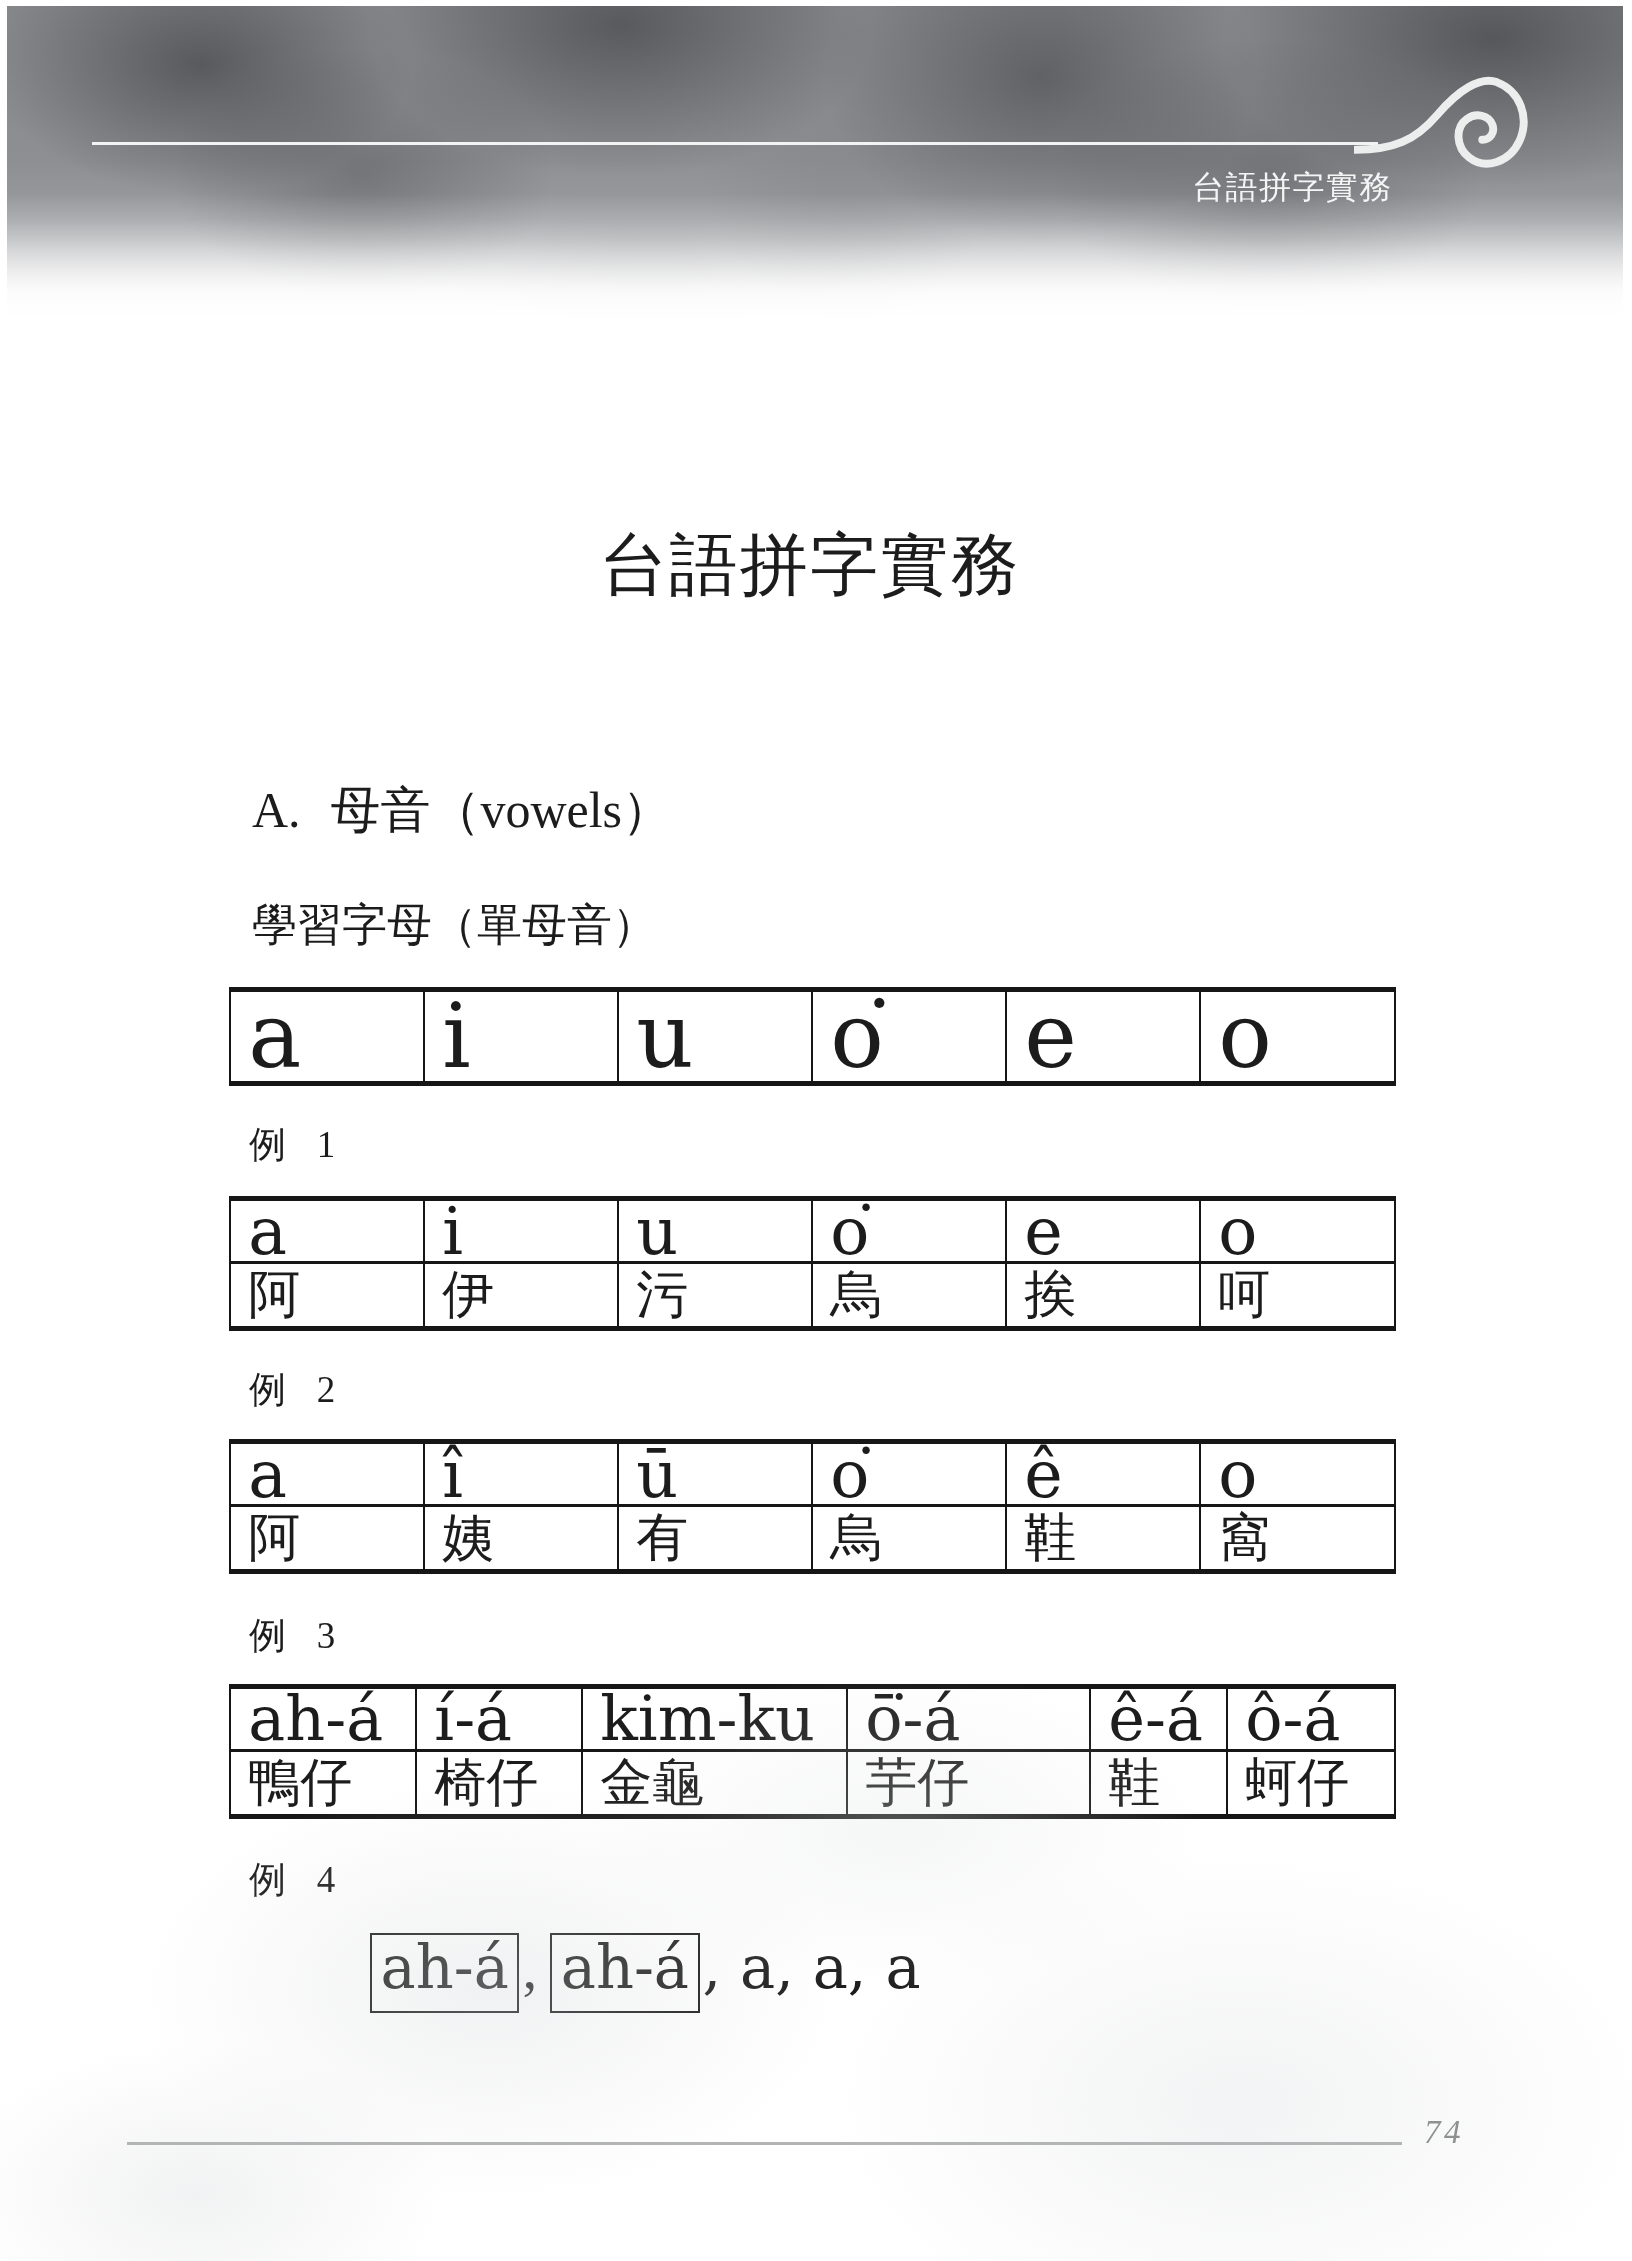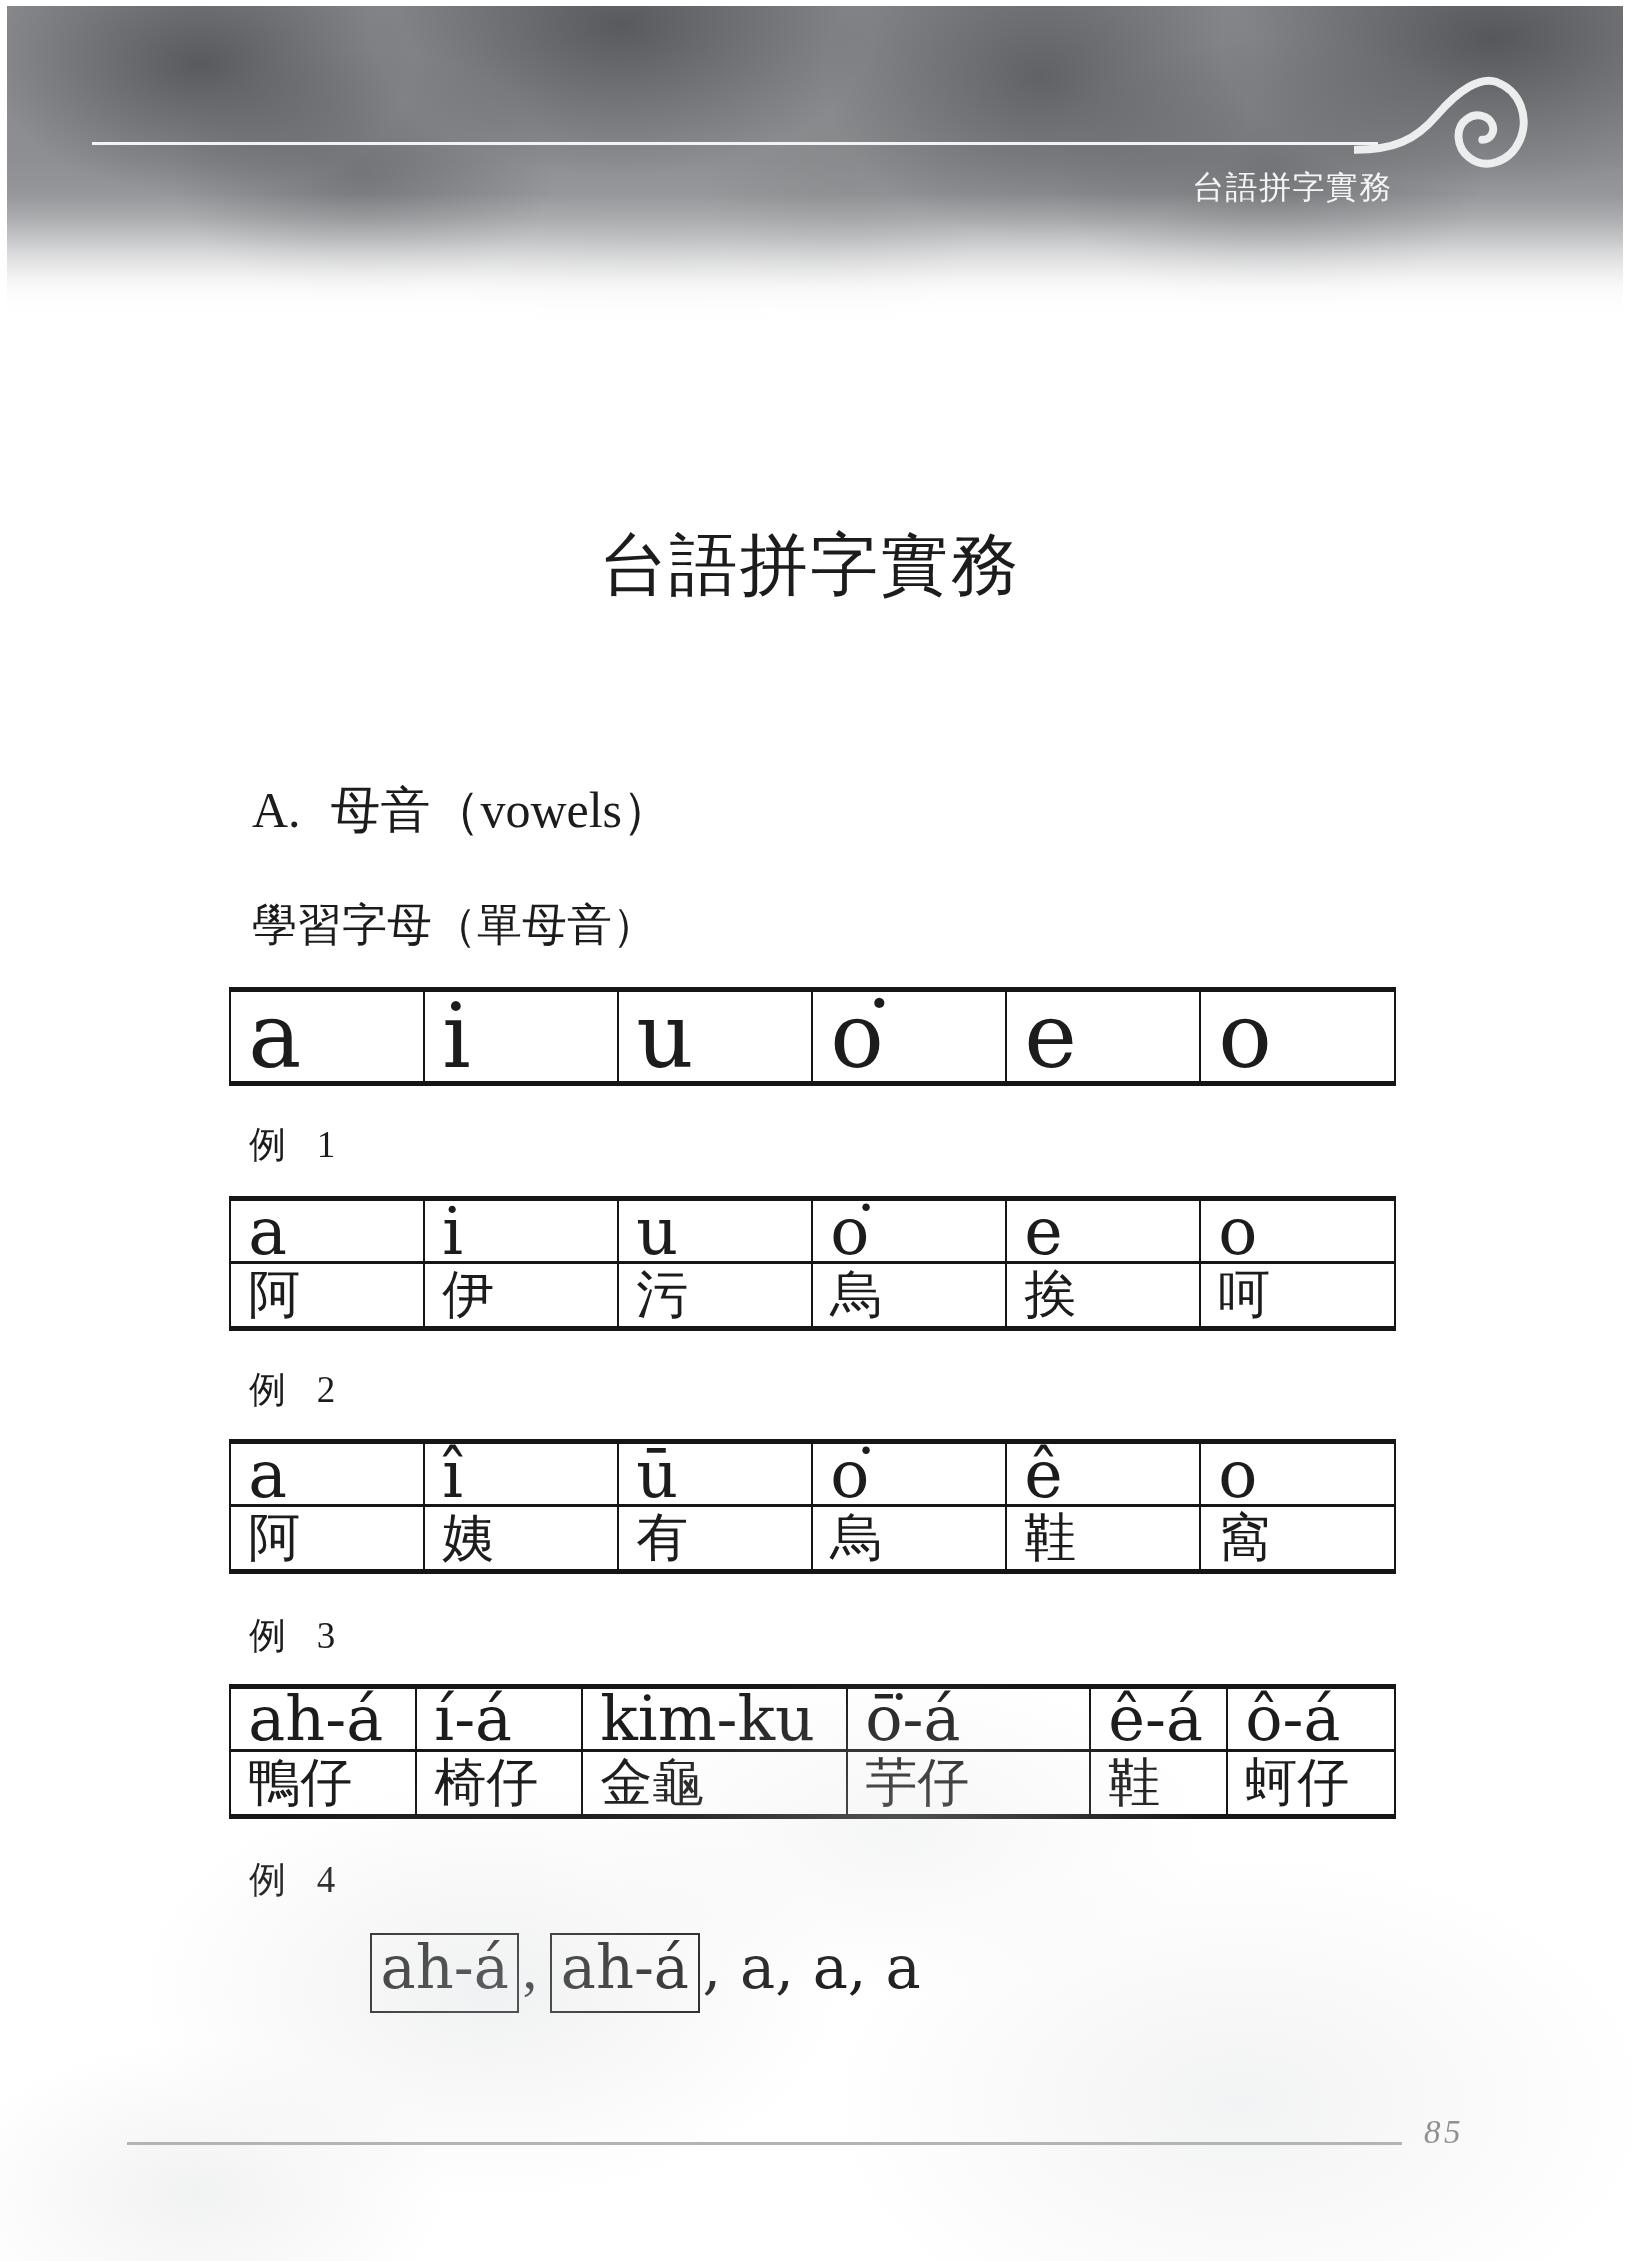--- a/index.html
+++ b/index.html
@@ -162,16 +162,16 @@
   <div class="ex4-line">
     <span class="boxed">ah-á</span>
     <span class="sep">,</span>
     <span class="boxed">ah-á</span>
     <span class="tail">, a, a, a</span>
   </div>
 
   <div class="wash"></div>
 
   <div class="footer-rule"></div>
-  <div class="page-num">85</div>
+  <div class="page-num">74</div>
 
 </div>
 
 
 </body></html>

